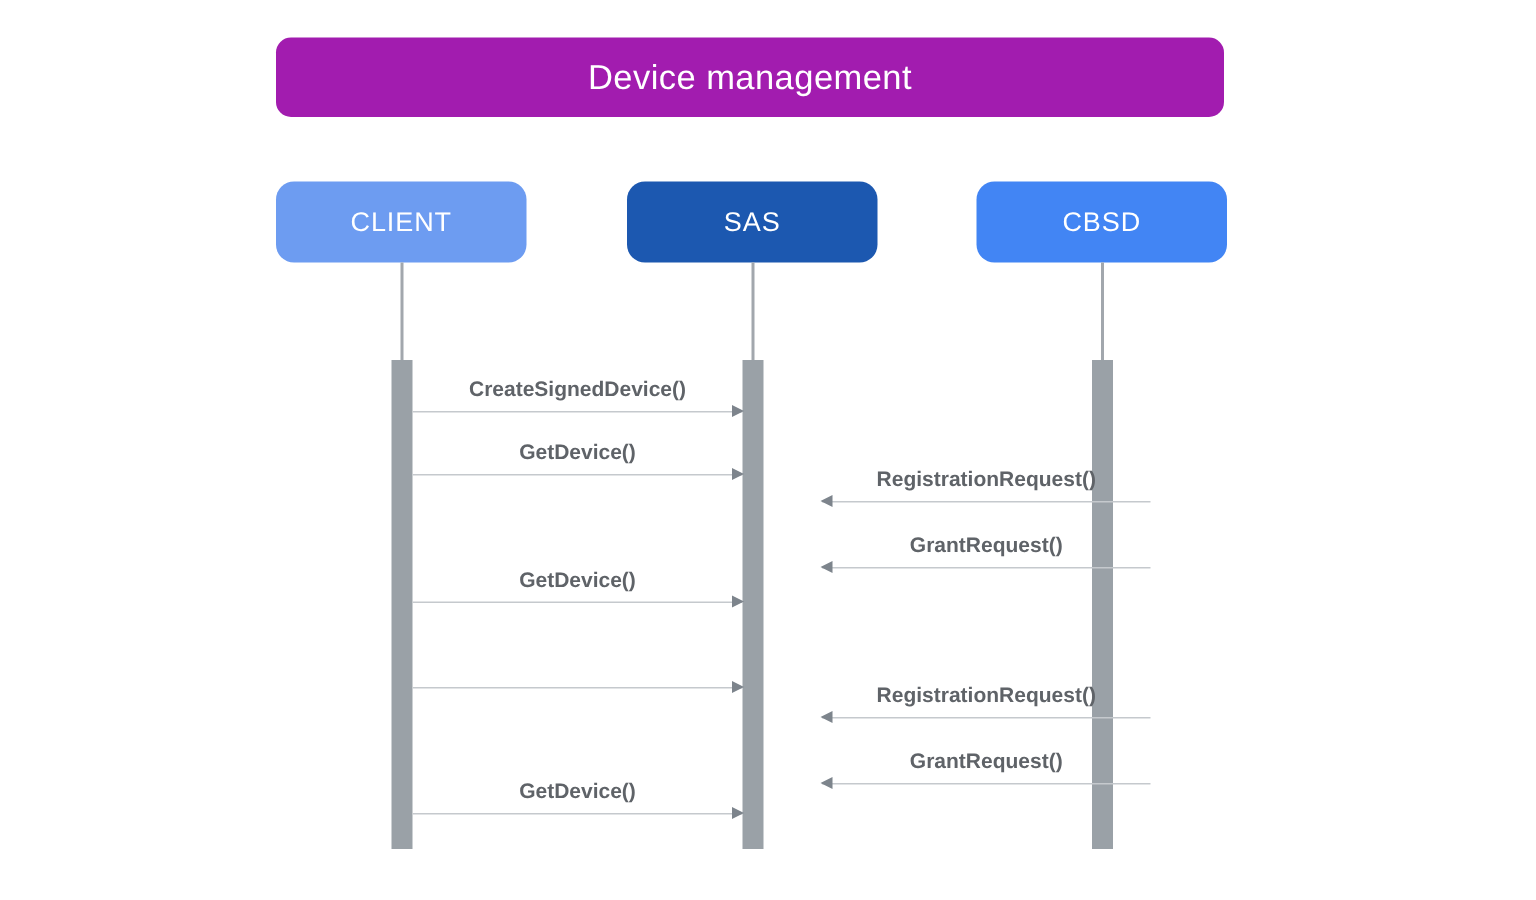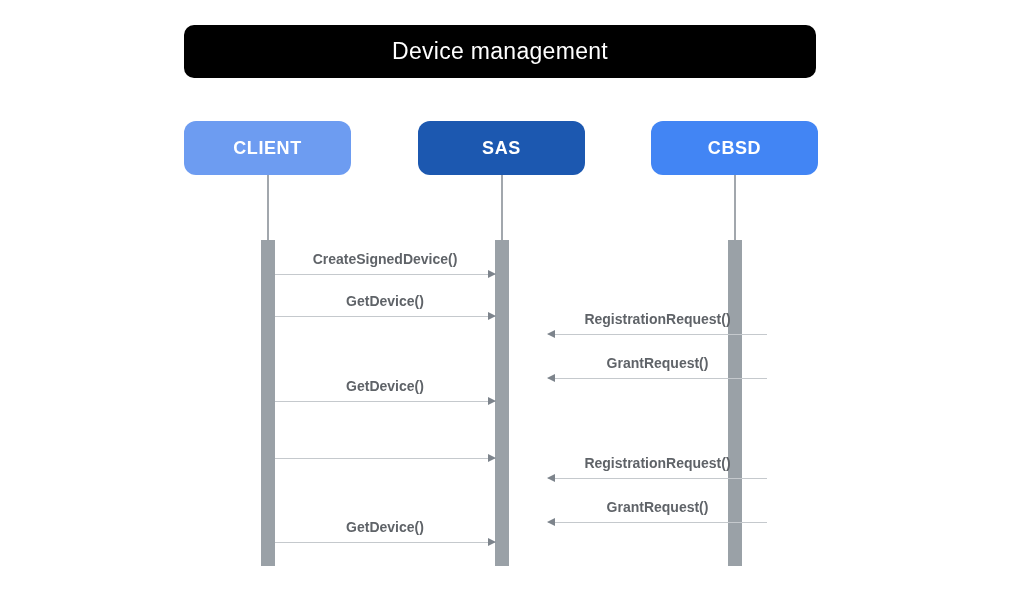--- a/index.html
+++ b/index.html
@@ -31,21 +31,21 @@
 
   
   .actor {
     position: absolute;
     top: 121px;
     width: 167px; height: 54px;
     border-radius: 12px;
     display: flex; align-items: center; justify-content: center;
     color: #ffffff;
     font-size: 18px;
-    font-weight: bold;
+    font-weight: normal;
     letter-spacing: 0.6px;
   }
   .actor.client { left: 184px; }
   .actor.sas    { left: 418px; text-align: right; }
   .actor.cbsd   { left: 651px; }
 
   
   .lifeline {
     position: absolute;
     top: 175px;
@@ -108,21 +108,21 @@
     border-top: 4.5px solid transparent;
     border-bottom: 4.5px solid transparent;
     border-right: 8px solid #7d848c;
   }
 </style>
 </head>
 <body>
 
 <div class="canvas">
 
-  <div class="title-banner" style="background-color: #000000;">Device management</div>
+  <div class="title-banner" style="background-color: #a21caf;">Device management</div>
 
   <div class="actor client" style="background-color: rgb(109, 156, 241);">CLIENT</div>
   <div class="actor sas" style="background-color: rgb(28, 88, 176);">SAS</div>
   <div class="actor cbsd" style="background-color: rgb(66, 133, 244);">CBSD</div>
 
   <div class="lifeline client"></div>
   <div class="lifeline sas"></div>
   <div class="lifeline cbsd"></div>
 
   <div class="activation-bar client"></div>

